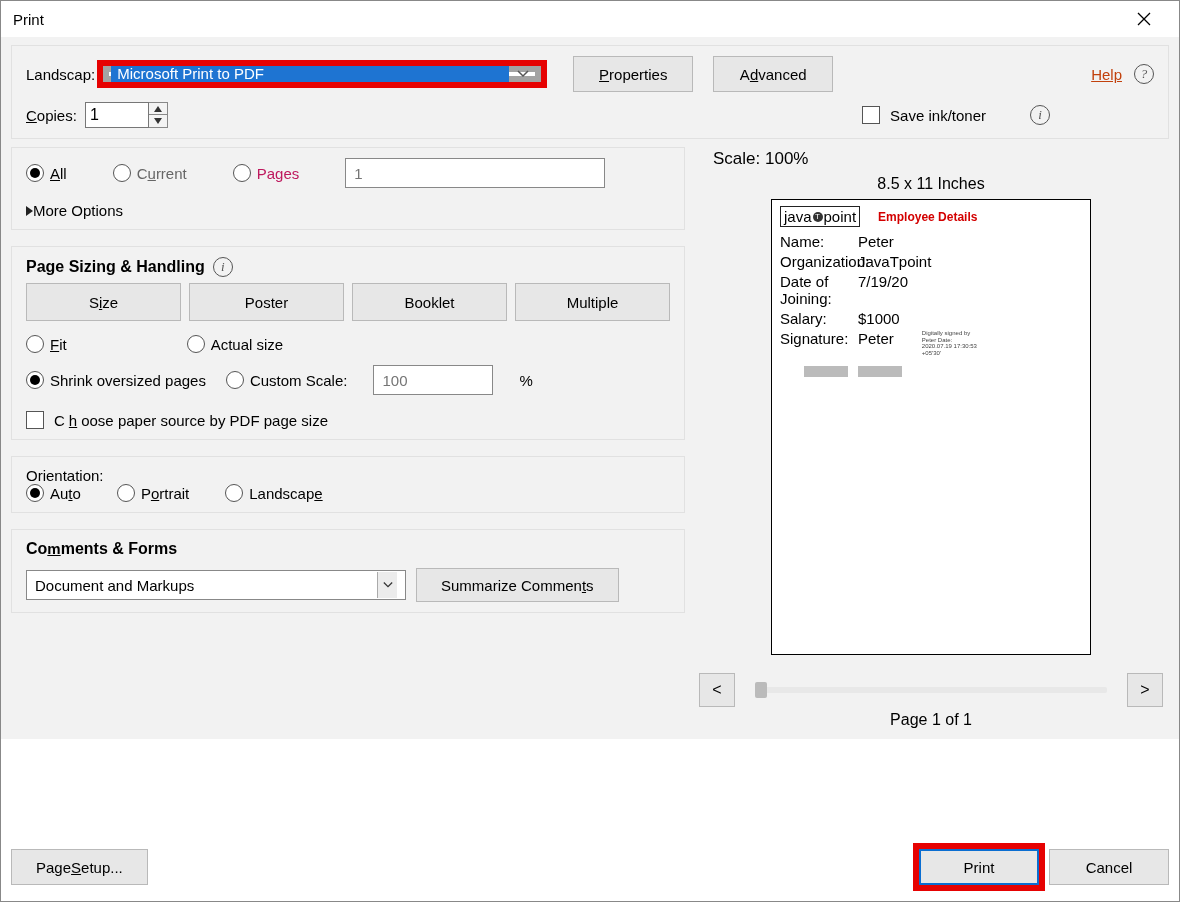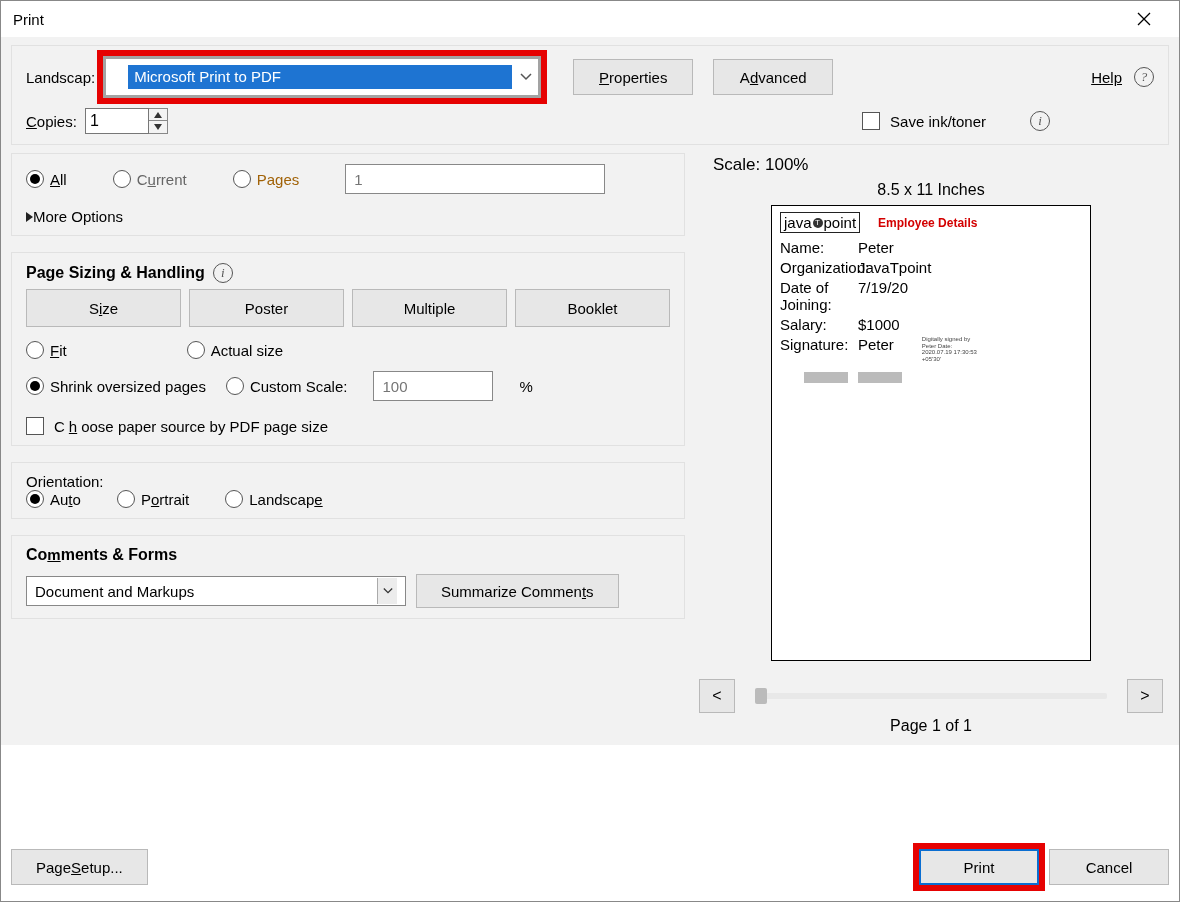--- a/index.html
+++ b/index.html
@@ -13,23 +13,23 @@
 
   .panel { background: #f2f2f2; border: 1px solid #e1e1e1; margin-bottom: 8px; padding: 10px 14px; }
   .top-panel { display: flex; flex-direction: column; gap: 10px; }
   .row { display: flex; align-items: center; gap: 8px; }
 
   .label { color: #000; }
   .underline-first::first-letter { text-decoration: underline; }
   .u { text-decoration: underline; }
 
   .printer-select {
-    flex: 0 0 438px; height: 42px;
-    background: #fff; border: 3px solid #a3a3a3; position: relative;
-    display: flex; align-items: center; padding-left: 20px;
+    flex: 0 0 438px; height: 16px;
+    background: #fff; border: 6px solid #a3a3a3; position: relative;
+    display: flex; align-items: center;
   }
   .printer-select .val {
     flex: 1; background: #1e74d2; color: #fff;
     height: 24px; line-height: 24px; padding: 0 6px; margin: 2px;
   }
   .printer-select .caret {
     width: 24px; height: 28px; display:flex; align-items:center; justify-content:center;
   }
   .printer-select .caret svg { width: 12px; height: 10px; stroke:#555; fill:none; stroke-width:1.5; }
   .red-box { outline: 6px solid #e60202; }
@@ -44,21 +44,21 @@
   .copies-box input { width: 64px; height: 26px; border:1px solid #777; padding:0 4px; font-size: 16px; }
   .spinner { display:flex; flex-direction:column; border:1px solid #888; border-left:none; height:26px; }
   .spinner div { width:18px; height:13px; background:#f3f3f3; display:flex; align-items:center; justify-content:center; border-bottom:1px solid #888; cursor:pointer; }
   .spinner div:last-child { border-bottom:none; }
   .spinner svg { width:8px; height:6px; fill:#333; }
 
   .chk { width:18px; height:18px; border:1px solid #555; background:#fff; display:inline-block; margin-right:6px; }
   .radio { width:18px; height:18px; border:1px solid #555; border-radius:50%; background:#fff; display:inline-flex; align-items:center; justify-content:center; margin-right:6px; }
   .radio.selected::after { content:""; width:10px; height:10px; border-radius:50%; background:#000; display:block; }
 
-  .help-link { color:#000000; text-decoration: underline; margin-right: 4px; }
+  .help-link { color:#c2410c; text-decoration: underline; margin-right: 4px; }
   .info-icon { width:20px; height:20px; border:1.5px solid #555; border-radius:50%; display:inline-flex; align-items:center; justify-content:center; font-size:13px; color:#555; font-style:italic; font-family:Georgia,serif; }
 
   .two-col { display:flex; gap:8px; align-items:flex-start; }
   .left-col { flex: 0 0 674px; display:flex; flex-direction:column; gap:8px; }
   .right-col { flex: 1; padding: 0 6px; }
 
   .section-title { font-weight:600; font-size:16px; margin-bottom:10px; }
   .radio-row { display:flex; align-items:center; gap:36px; }
   .radio-wrap { display:inline-flex; align-items:center; cursor:pointer; }
 
@@ -177,42 +177,42 @@
       <div class="left-col">
 
         <div class="panel">
           <div class="row" style="gap:46px">
             <span class="radio-wrap">
               <span class="radio selected"></span><span class="u">A</span>ll
             </span>
             <span class="radio-wrap" style="color:#666">
               <span class="radio"></span>C<span class="u">u</span>rrent
             </span>
-            <span class="radio-wrap" style="color:#a16207">
+            <span class="radio-wrap" style="color:#be185d">
               <span class="radio"></span>
                 <span>Pages</span>
             </span>
             <input class="pages-input" placeholder="1" style="">
           </div>
           <div class="more-opts">
             <span class="tri"></span>
             <span>More Options</span>
           </div>
         </div>
 
         <div class="panel">
           <div class="row" style="gap:8px; margin-bottom:4px">
             <span class="section-title" style="margin-bottom:0">Page Sizing &amp; Handling</span>
             <span class="info-icon">i</span>
           </div>
           <div class="handling-tabs">
             <div class="tab">S<span class="u">i</span>ze</div>
             <div class="tab">Poster</div>
+            <div class="tab">Booklet</div>
             <div class="tab">Multiple</div>
-            <div class="tab">Booklet</div>
           </div>
           <div class="row" style="gap:120px;margin-bottom:12px">
             <span class="radio-wrap">
               <span class="radio"></span><span class="u">F</span>it
             </span>
             <span class="radio-wrap">
               <span class="radio"></span>
                 <span>Actual size</span>
             </span>
           </div>

